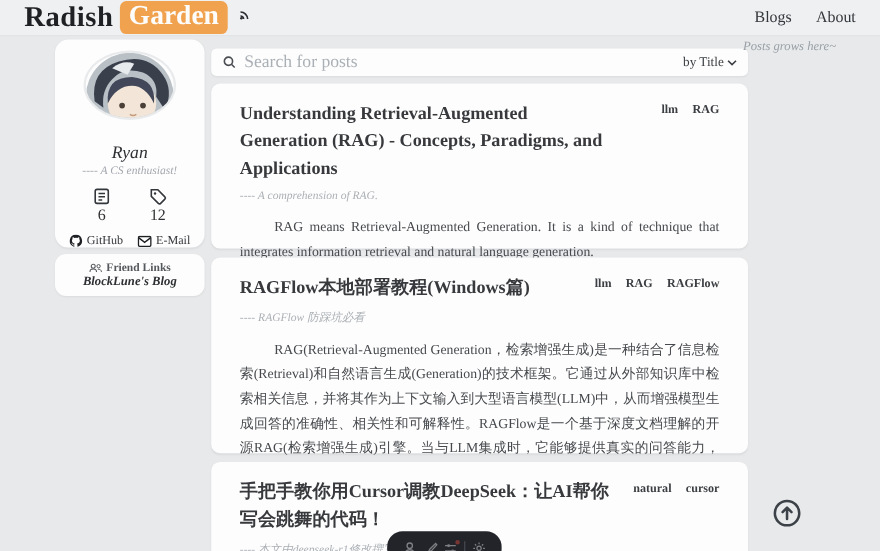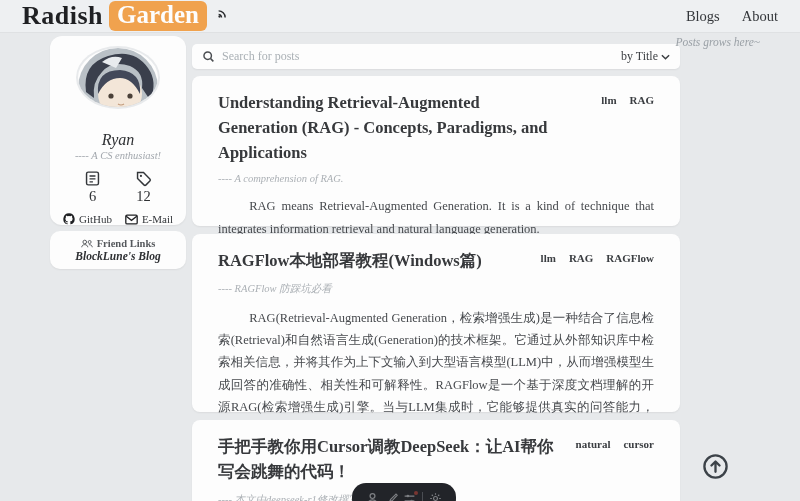--- a/index.html
+++ b/index.html
@@ -37,21 +37,21 @@
     background:#fdfdfd; border-radius:10px; box-shadow:0 1px 2px rgba(0,0,0,.06);
     display:flex; flex-direction:column; align-items:center; justify-content:center; gap:1px; }
   .friend-title { display:flex; align-items:center; gap:4px; font-size:10.5px; color:#55585c;font-weight:bold; }
   .friend-item { font-size:11.5px; font-weight:bold; font-style:italic; color:#2e3033; cursor:pointer; }
 
   
   .search-bar { position:absolute; left:192px; top:44px; width:488px; height:25px;
     background:#fdfdfd; border-radius:5px; box-shadow:0 1px 2px rgba(0,0,0,.06);
     display:flex; align-items:center; padding:0 10px; gap:7px; }
   .search-input { flex:1; border:none; outline:none; background:transparent;
-    font-family:"Liberation Serif", serif; font-size:12px; color:#3d3d3f; }
+    font-family:"Liberation Serif", serif; font-size:16px; color:#3d3d3f; }
   .search-input::placeholder { color:#aab0b5; }
   .sort { display:flex; align-items:center; gap:3px; font-size:12px; color:#3b3e42; cursor:pointer; white-space:nowrap; }
 
   
   .post-card { position:absolute; left:192px; width:488px; background:#fdfdfd;
     border-radius:8px; box-shadow:0 1px 2px rgba(0,0,0,.06); padding:15px 26px 12px; }
   .post-head { display:flex; align-items:flex-start; }
   .post-title { font-size:16.5px; font-weight:bold; color:#37393c; line-height:1.5;
     max-width:345px; cursor:pointer; }
   .post-tags { margin-left:auto; display:flex; gap:13px; padding-top:3px; }

